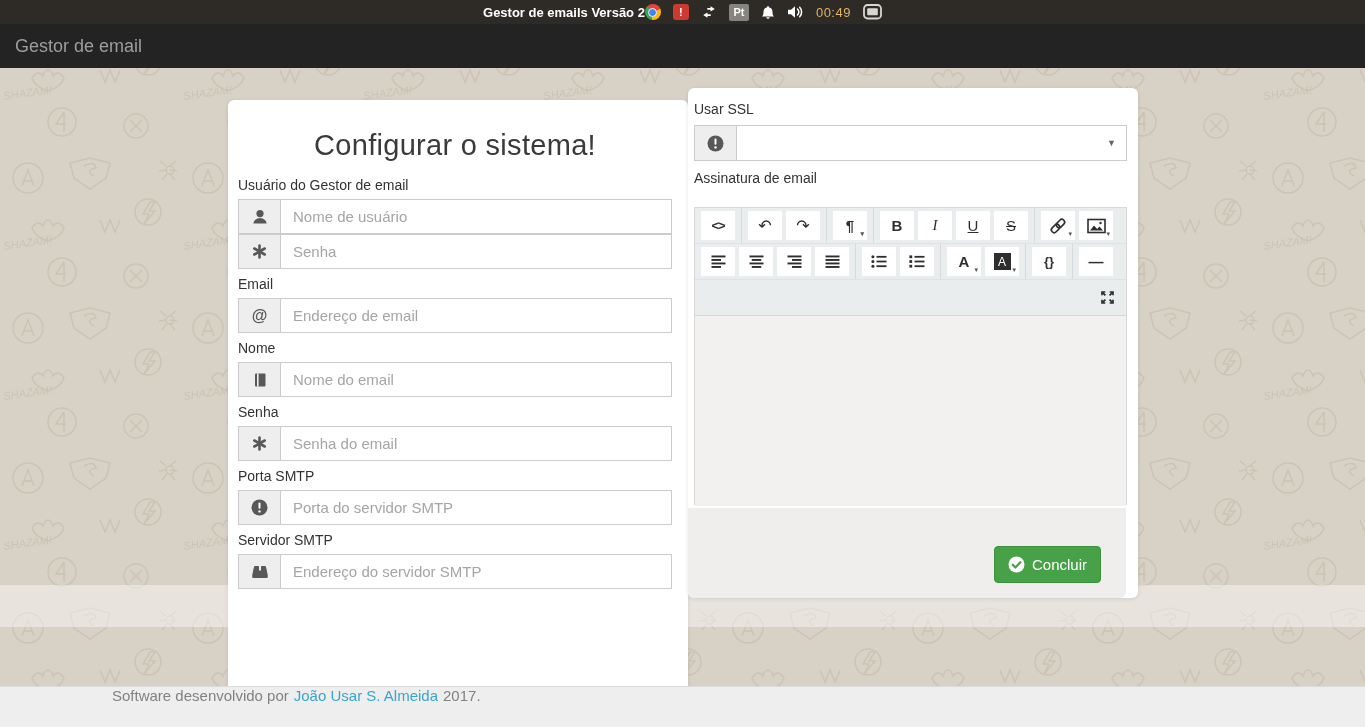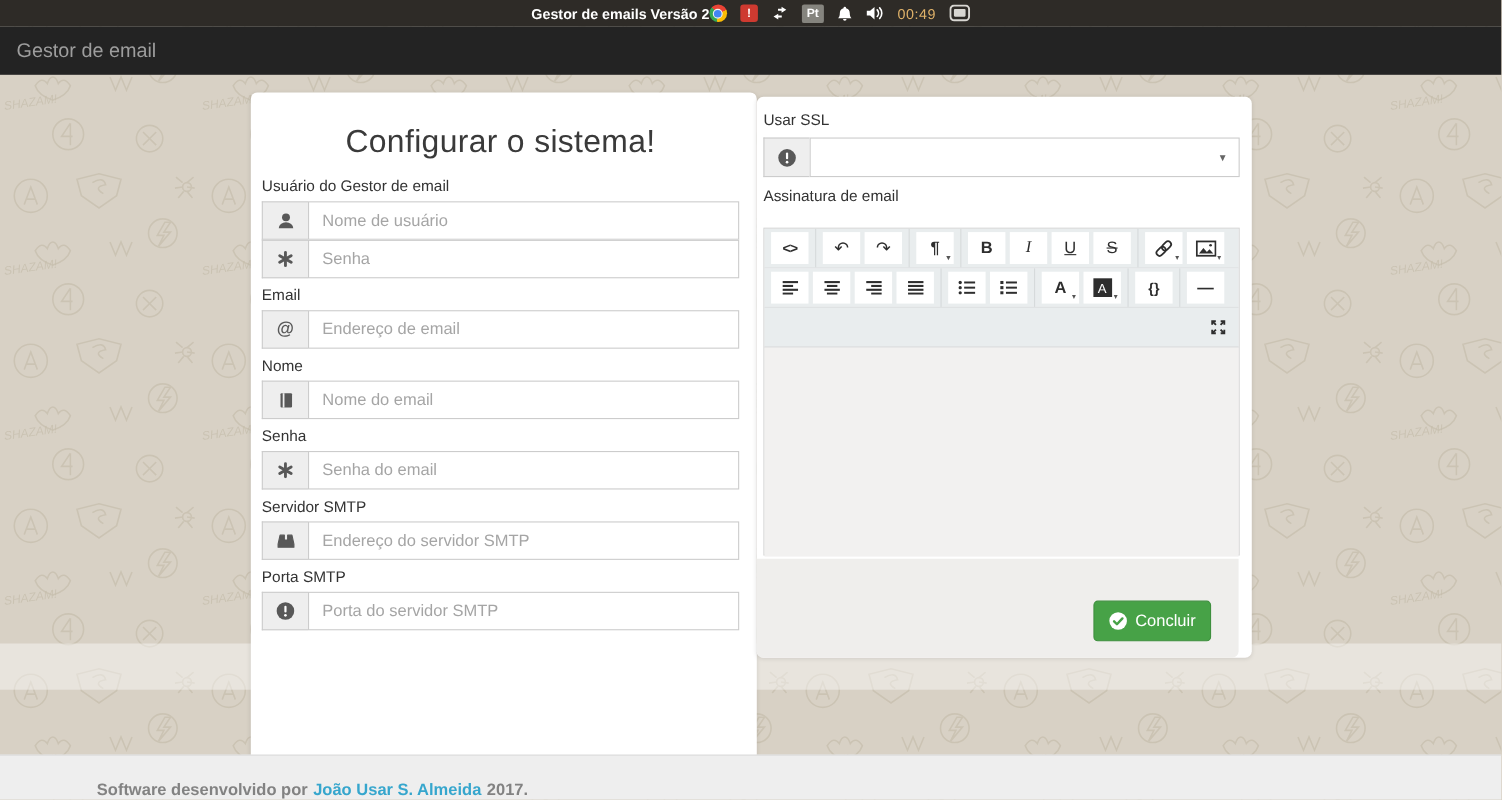--- a/index.html
+++ b/index.html
@@ -27,21 +27,21 @@
 
   
   .navbar { position:absolute; top:24px; left:0; right:0; height:44px; background:#232323; z-index:10; }
   .brand { display:inline-block; color:#9d9d9d; font-size:18px; line-height:44px;
     padding-left:15px; text-decoration:none; cursor:pointer; }
 
   .band { position:absolute; top:585px; left:0; width:100%; height:42px;
     background:rgba(255,255,255,0.42); z-index:1; }
 
   
-  .card-left { position:absolute; left:228px; top:84px; width:460px; height:620px; background:#fff;
+  .card-left { position:absolute; left:228px; top:100px; width:460px; height:620px; background:#fff;
     border-radius:6px; z-index:2; padding:0 16px 0 10px; box-shadow:0 1px 4px rgba(0,0,0,.10); }
   .card-title { text-align:center; font-size:29px; font-weight:300; color:#3a3a3a;
     margin:28px 0 0; line-height:34px; letter-spacing:.3px; }
   .form-group label { display:block; font-size:14px; color:#333; margin:8px 0 6px;
     line-height:15px; font-weight:400; }
   .form-group.first label { margin-top:16px; }
   .input-group { display:flex; height:35px; }
   .addon { width:42px; background:#eeeeee; border:1px solid #cccccc; border-right:none;
     display:flex; align-items:center; justify-content:center; color:#585858; flex:none; }
   .addon .at { font-size:16px; font-weight:bold; color:#585858; }
@@ -86,22 +86,22 @@
   
   .strip { position:absolute; left:0; right:12px; top:420px; height:90px; background:#efeeec;
     border-radius:0 0 6px 6px; }
   .btn-success { position:absolute; right:25px; top:38px; height:37px; background:#47a247;
     border:1px solid #3e8f3e; border-radius:4px; color:#fff; font-size:15px; display:flex;
     align-items:center; gap:7px; padding:0 13px; cursor:pointer; font-family:inherit; }
 
   
   .page-footer { position:absolute; left:0; right:0; top:686px; height:41px; background:#eeeeee;
     border-top:1px solid #dcdcdc; z-index:3; }
-  .footer-inner { margin-left:88px; display:flex; gap:5px; align-items:flex-end; height:40px;
-    font-size:15px; color:#828282;font-weight:bold; }
+  .footer-inner { margin-left:112px; display:flex; gap:5px; align-items:flex-start; height:40px;
+    font-size:15px; color:#828282; }
   .footer-link { color:#36a6cd; text-decoration:none; cursor:pointer; }
 </style>
 </head>
 <body>
 
 <svg class="bg-svg" width="1365" height="727">
   <defs>
     <pattern id="doodles" width="180" height="150" patternUnits="userSpaceOnUse">
       <g stroke="#c7bfae" fill="none" stroke-width="1.5" opacity="0.75">
         <circle cx="28" cy="28" r="15"></circle>
@@ -227,42 +227,42 @@
               <line x1="2.3" y1="4.5" x2="12.7" y2="10.5"></line>
               <line x1="2.3" y1="10.5" x2="12.7" y2="4.5"></line>
             </g>
           </svg>
       </span>
       <input placeholder="Senha do email" style="">
     </div>
   </div>
 
   <div class="form-group">
-    <label>Servidor SMTP</label>
-    <div class="input-group">
-      <span class="addon">
-        <svg width="18" height="16" viewBox="0 0 18 16">
-            <path fill="#585858" stroke="#585858" stroke-width="1" stroke-linejoin="round" d="M3.6 2.5 h3.9 v4.5 h3 V2.5 h3.9 l1.8 8.2 v2.8 H1.8 v-2.8 z"></path>
-          </svg>
-      </span>
-      <input placeholder="Endereço do servidor SMTP" style="">
-    </div>
-  </div>
-
-  <div class="form-group">
     <label>Porta SMTP</label>
     <div class="input-group">
       <span class="addon">
         <svg width="17" height="17" viewBox="0 0 17 17">
             <circle cx="8.5" cy="8.5" r="8" fill="#585858"></circle>
             <rect x="7.5" y="3.6" width="2" height="6.2" rx="1" fill="#ffffff"></rect>
             <circle cx="8.5" cy="12.4" r="1.2" fill="#ffffff"></circle>
           </svg>
       </span>
       <input placeholder="Porta do servidor SMTP" style="">
+    </div>
+  </div>
+
+  <div class="form-group">
+    <label>Servidor SMTP</label>
+    <div class="input-group">
+      <span class="addon">
+        <svg width="18" height="16" viewBox="0 0 18 16">
+            <path fill="#585858" stroke="#585858" stroke-width="1" stroke-linejoin="round" d="M3.6 2.5 h3.9 v4.5 h3 V2.5 h3.9 l1.8 8.2 v2.8 H1.8 v-2.8 z"></path>
+          </svg>
+      </span>
+      <input placeholder="Endereço do servidor SMTP" style="">
     </div>
   </div>
 </div>
 
 <div class="card-right">
   <div class="right-inner">
     <label class="ssl-label">Usar SSL</label>
     <div class="select-group">
       <span class="addon">
         <svg width="17" height="17" viewBox="0 0 17 17">

